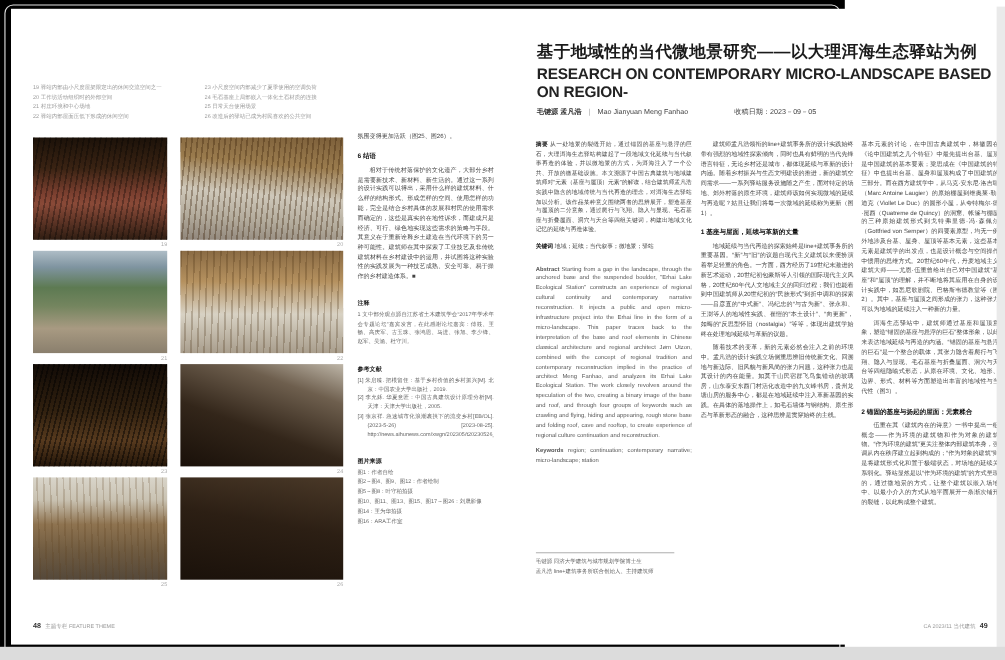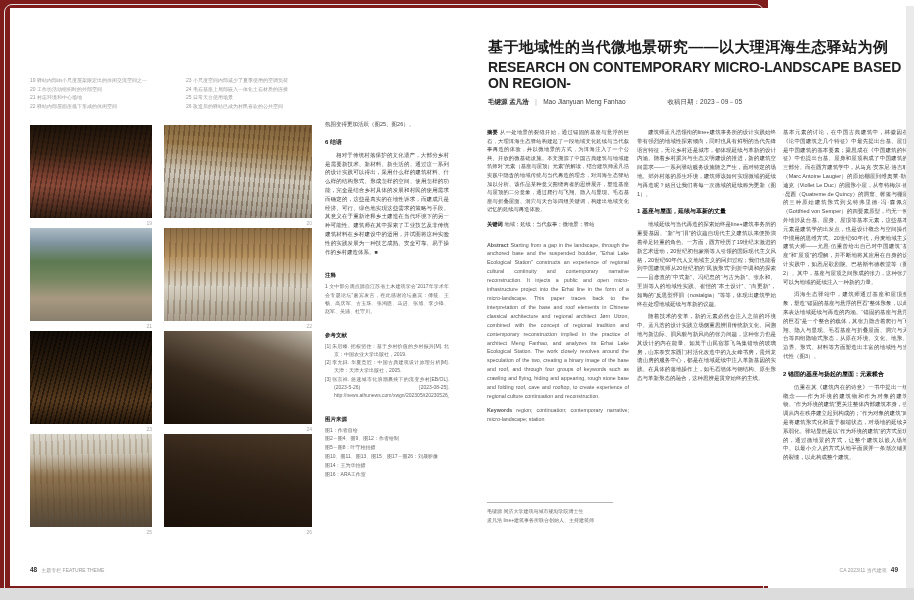--- a/index.html
+++ b/index.html
@@ -1,17 +1,17 @@
 <!DOCTYPE html>
 <html><head>
 <meta charset="utf-8">
 <style>
   * { margin:0; padding:0; box-sizing:border-box; }
   html,body { width:914px; height:600px; background:#ffffff; font-family:"Liberation Sans","DejaVu Sans",sans-serif; overflow:hidden; }
-  .stage { position:relative; width:768px; height:600px; background:#7f1d1d; }
+  .stage { position:relative; width:768px; height:600px; background:#000000; }
   .card-border { position:absolute; inset:4px; border:1px solid #e4e4e4; border-radius:8px; pointer-events:none; }
   .bottom-band { position:absolute; left:0; top:588px; width:914px; height:12px; background:#dcdcdc; }
   .right-band { position:absolute; left:906px; top:6px; width:8px; height:584px; background:#eaeaea; }
   .spread { position:absolute; left:10px; top:8px; width:894px; height:578px; background:#fff; }
 
   
   .captions { position:absolute; left:20px; top:68px; width:300px; display:flex; gap:12px; }
   .cap-col { width:146px; }
   .cap-line { font-size:5px; line-height:8.5px; color:#999; white-space:nowrap; overflow:hidden; }
   .grid { position:absolute; left:20px; top:117px; width:292px; }

